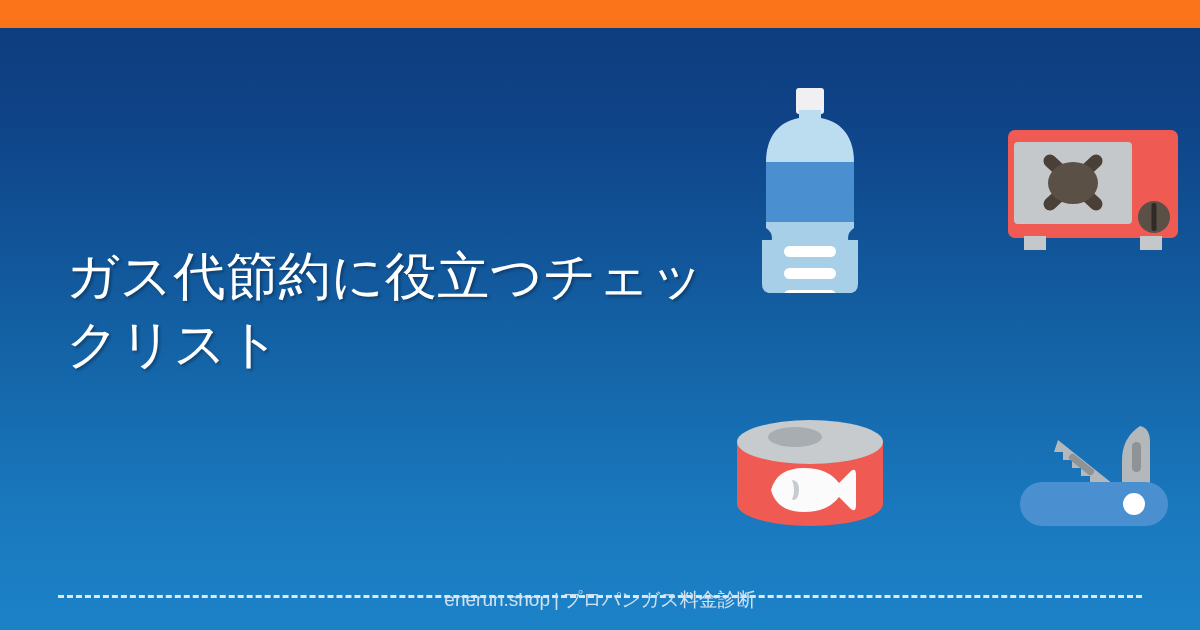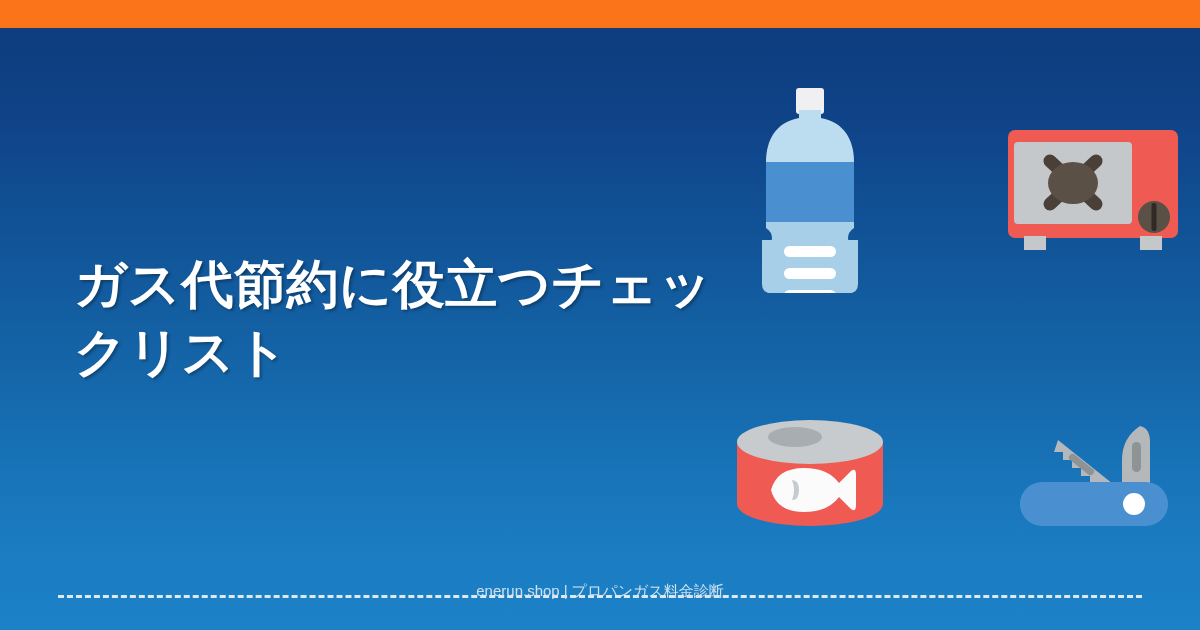--- a/index.html
+++ b/index.html
@@ -29,24 +29,24 @@
   }
 
   
   .title-wrap {
     position: absolute;
     left: 62px;
     top: 238px;
     width: 680px;
   }
   .title {
-    margin: 12px;
+    margin: 4px;
     font-size: 52px;
     line-height: 68px;
-    font-weight: 700;
+    font-weight: 400;
     color: #ffffff;
     letter-spacing: 0.5px;
     text-shadow: 2px 2px 3px rgba(0,0,0,0.30);
     font-family: "Liberation Sans", "DejaVu Sans", sans-serif;
     white-space: pre-wrap;
   }
 
   
   .footer {
     position: absolute;
@@ -61,23 +61,23 @@
     right: 0;
     top: 21px;
     height: 0;
     border-top: 3px dashed #e8eef3;
     opacity: 0.95;
   }
   .footer-text {
     position: absolute;
     left: 0;
     right: 0;
-    top: 4px;
+    top: 13px;
     text-align: center;
-    font-size: 15px;
+    font-size: 19px;
     line-height: 26px;
     color: #cfe0ee;
     white-space: nowrap;
   }
   .footer-text .sep {
     padding: 0 4px;
     color: #cfe0ee;
   }
 
   

